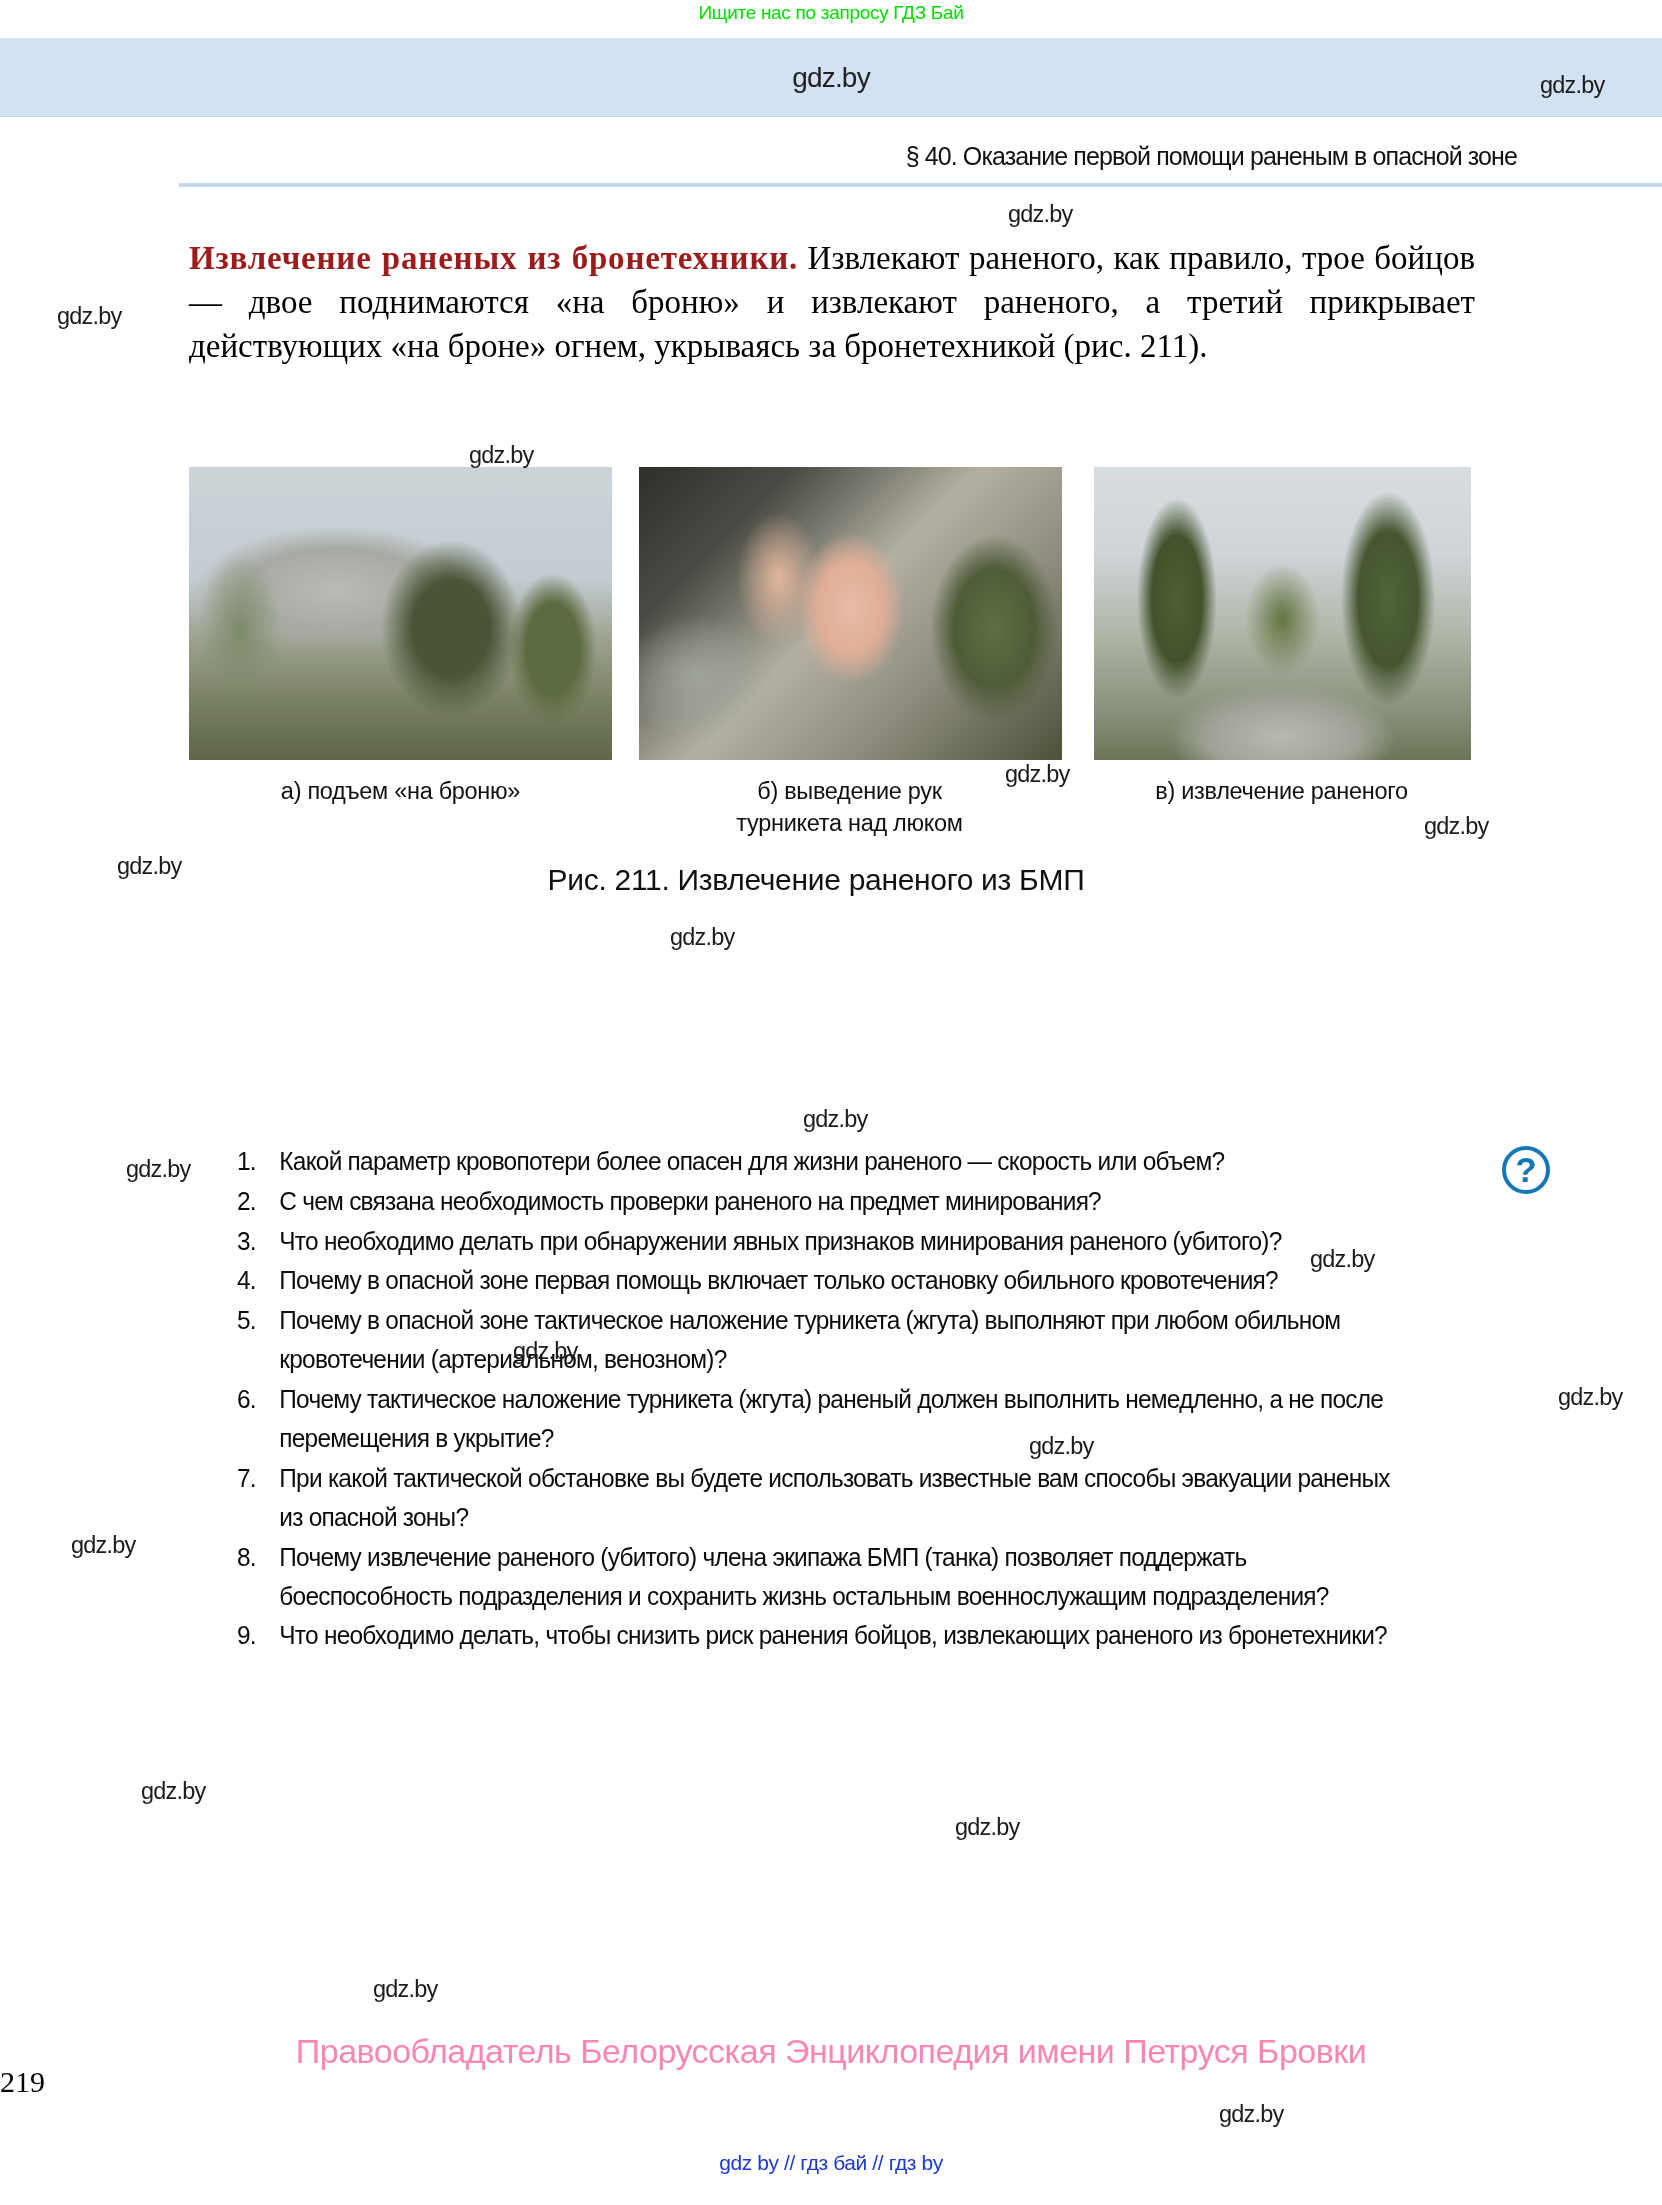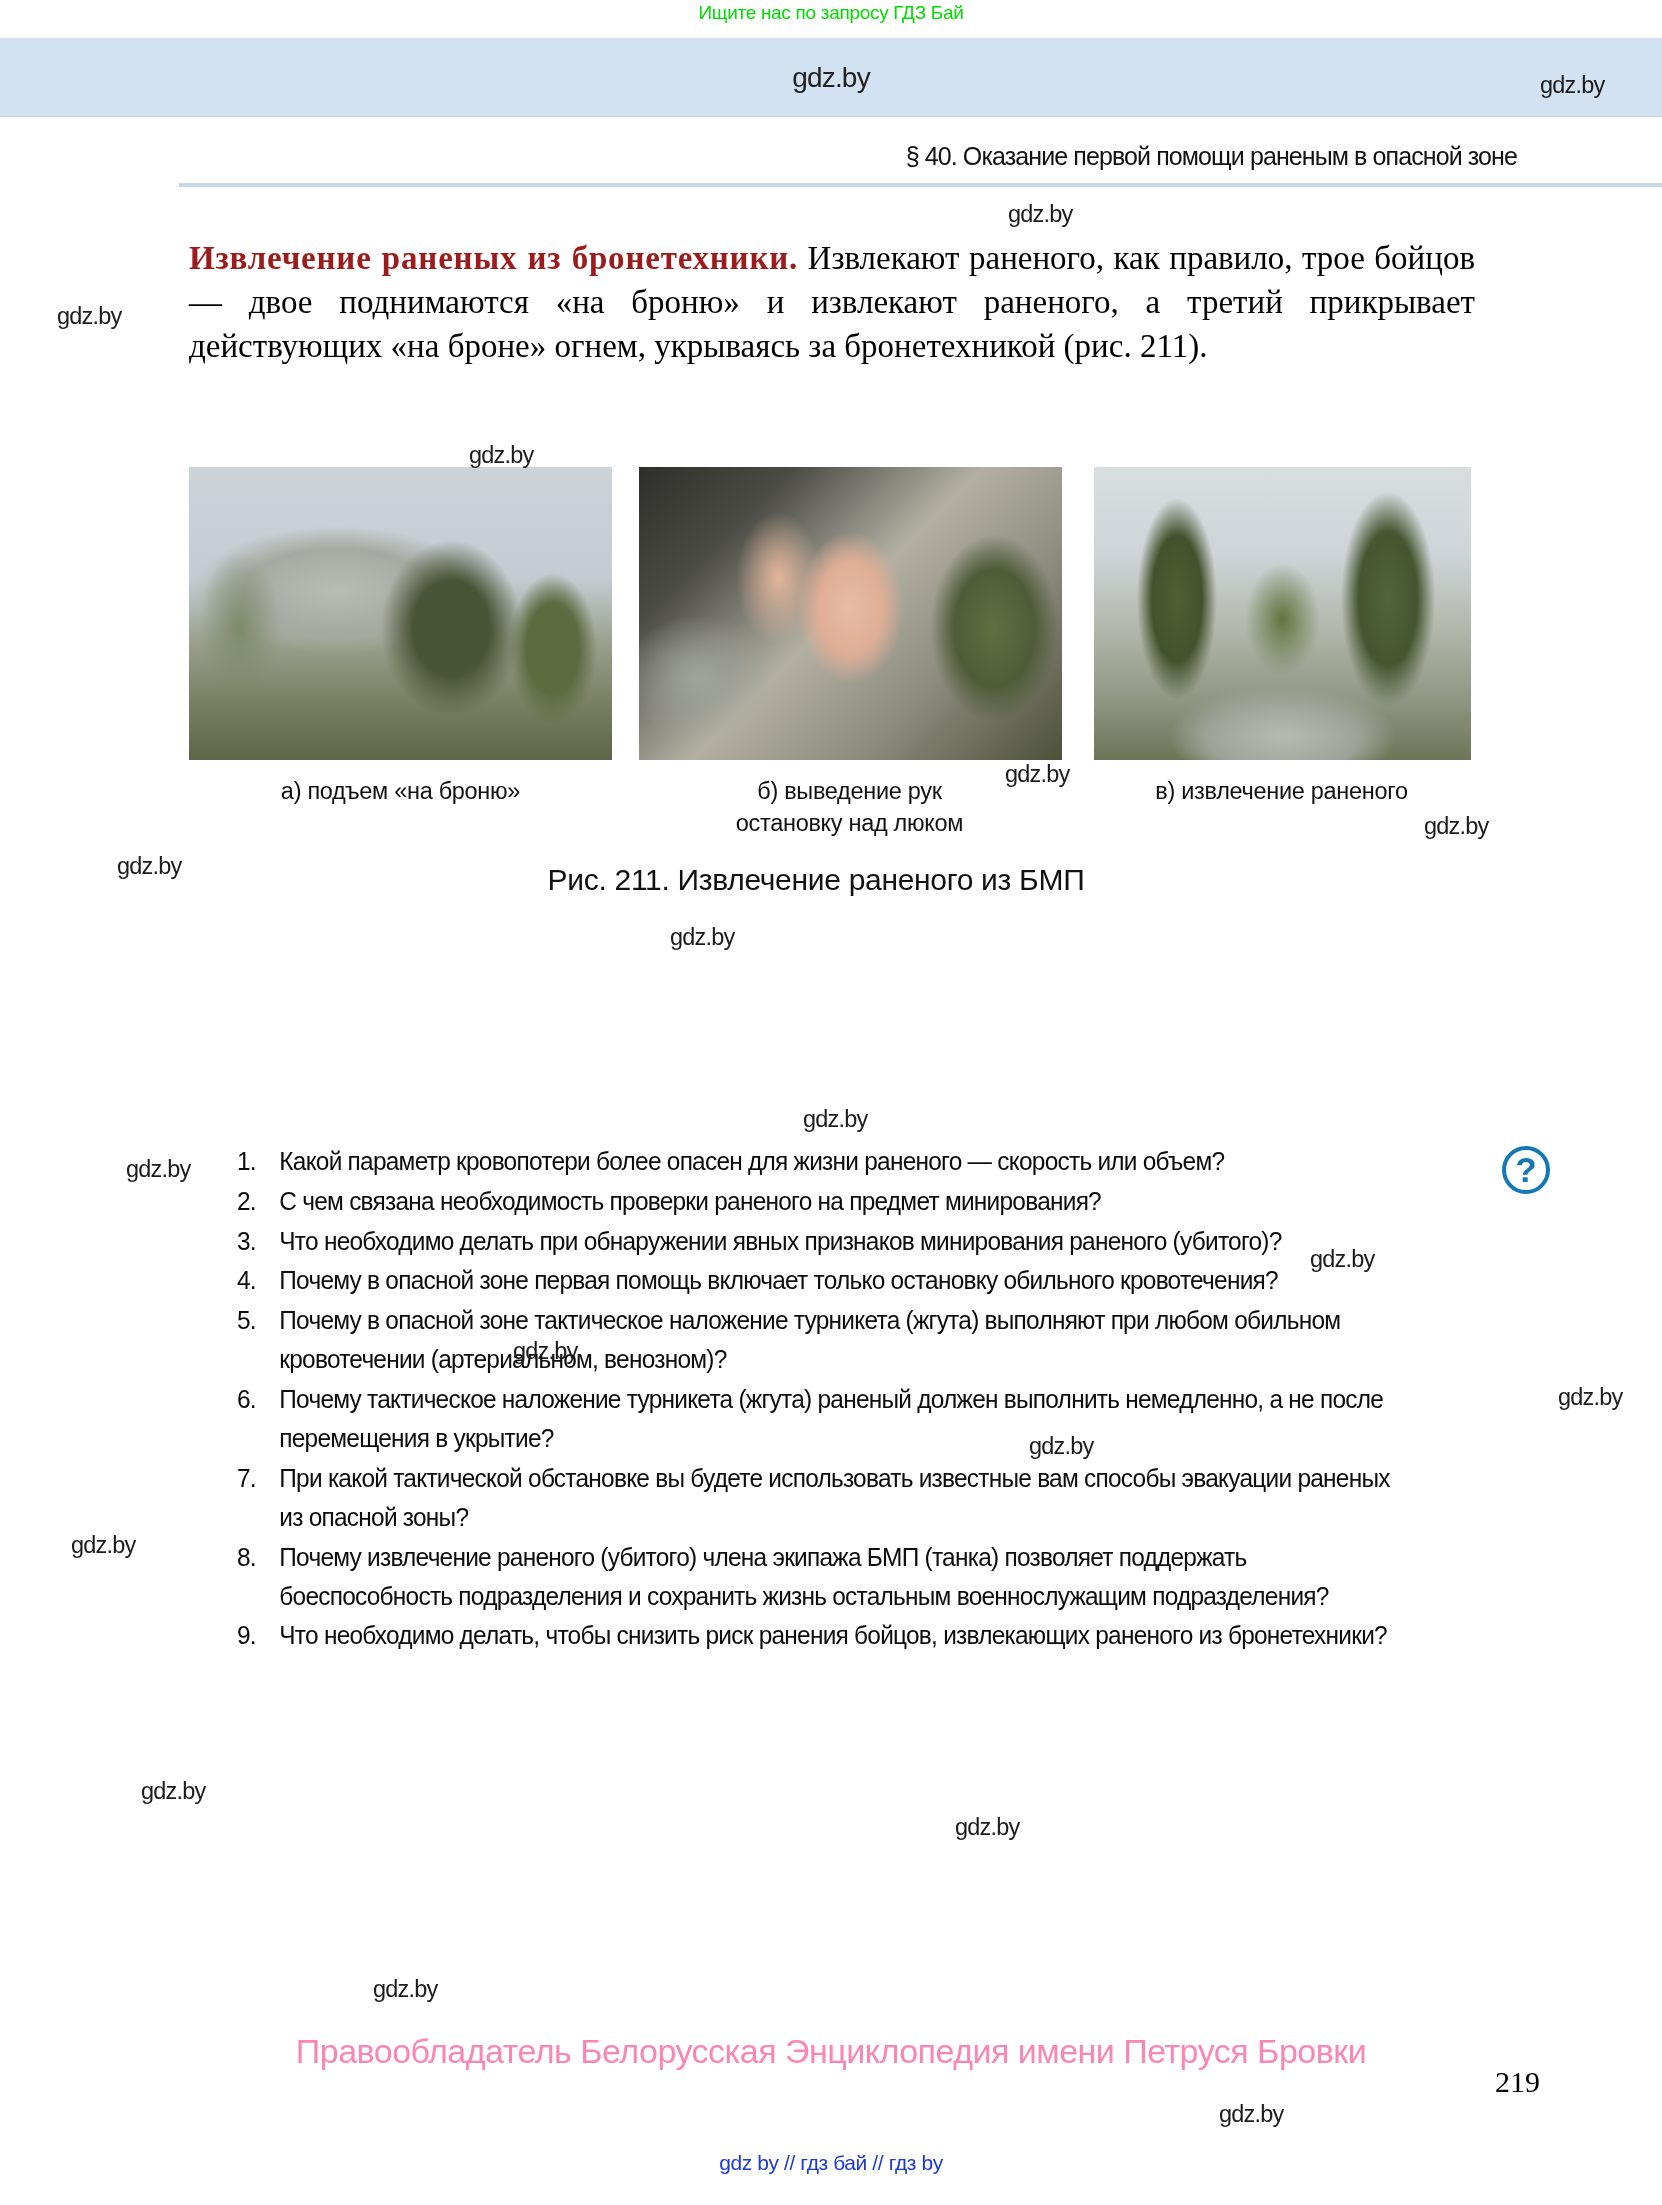--- a/index.html
+++ b/index.html
@@ -163,23 +163,22 @@
   .copyright{
     position:absolute;top:2032px;left:0;width:1662px;
     text-align:center;
     font-family:"Liberation Sans", sans-serif;
     font-size:34px;
     color:#f986b4;
     letter-spacing:-0.5px;
   }
   .pageno{
     position:absolute;top:2065px;left:0;width:1517px;
-    text-align:right;
     font-family:"Liberation Serif", serif;
-    font-size:30px;color:#000;padding-left:23px;
+    font-size:30px;color:#000;
   }
   .footlinks{
     position:absolute;top:2151px;left:0;width:1662px;
     text-align:center;
     font-family:"Liberation Sans", sans-serif;
     font-size:21px;
     color:#1c39d4;
     letter-spacing:-0.4px;
   }
 </style>
@@ -209,21 +208,21 @@
         <div class="img-b"></div>
       </div>
     <div class="ph ph3">
         <div class="img-c"></div>
       </div>
   </div>
 
   <div class="cap" style="top:775px;left:189px;width:423px;">а) подъем «на броню»</div>
   <div class="cap" style="top:775px;left:638px;width:423px;">
     <div>б) выведение рук</div>
-    <div>остановку над люком</div>
+    <div>турникета над люком</div>
   </div>
   <div class="cap" style="top:775px;left:1093px;width:377px;">в) извлечение раненого</div>
 
   <div class="figcap">Рис. 211. Извлечение раненого из БМП</div>
 
 
   <div class="qmark">?</div>
 
   <div class="qlist">
     <div class="qitem"><span class="qnum">1.</span><span>Какой параметр кровопотери более опасен для жизни раненого — скорость или объем?</span></div>

